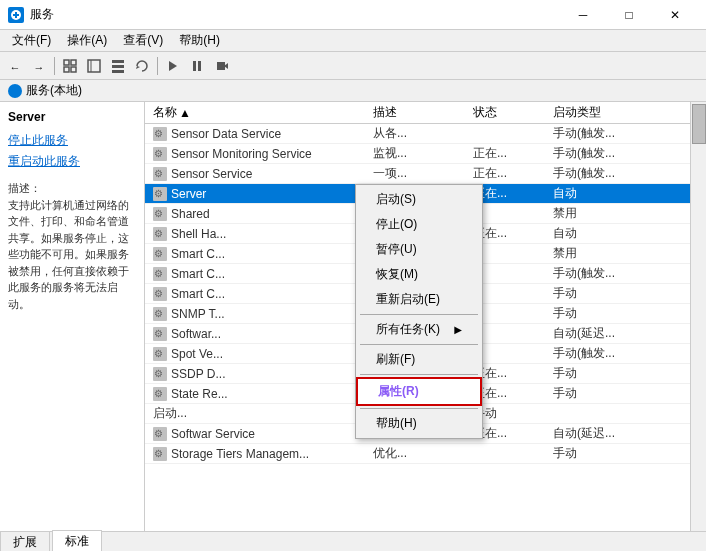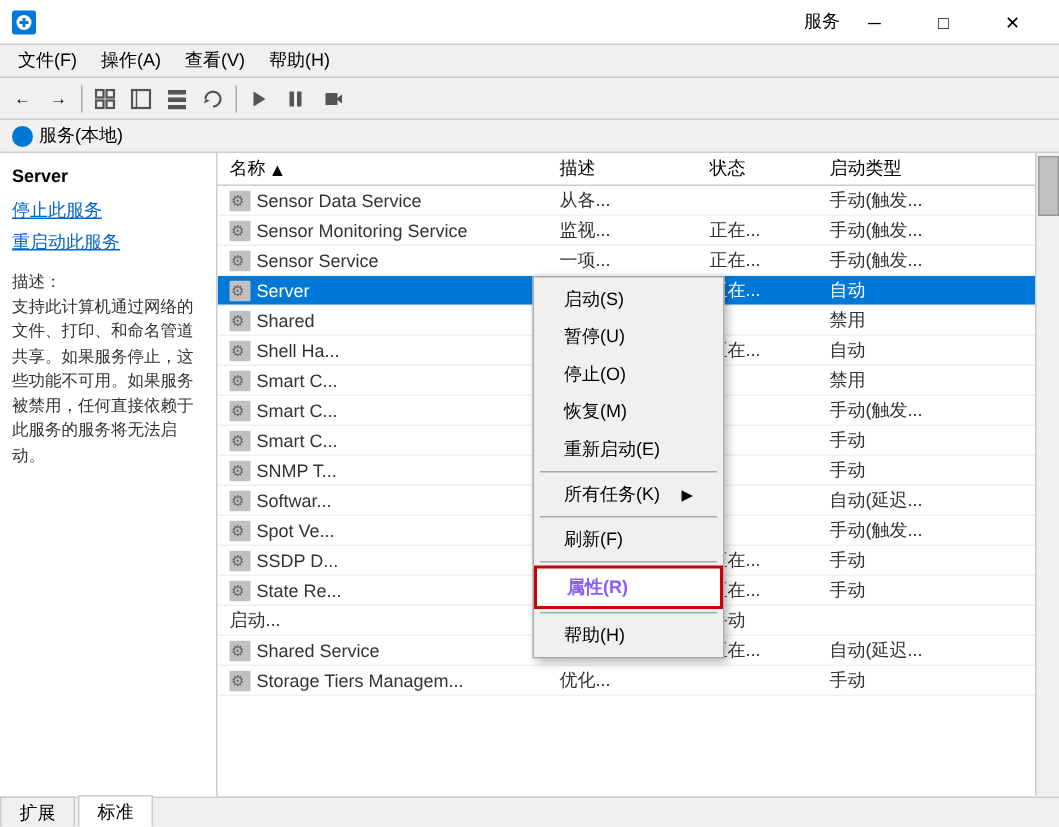--- a/index.html
+++ b/index.html
@@ -14,21 +14,20 @@
 
     
     .title-bar {
       background: #fff;
       height: 30px;
       display: flex;
       align-items: center;
       padding: 0 8px;
       border-bottom: 1px solid #ccc;
       user-select: none;
-      text-align: right;
     }
     .title-bar-icon {
       width: 16px;
       height: 16px;
       margin-right: 6px;
       background: #0078d7;
       border-radius: 2px;
       display: flex;
       align-items: center;
       justify-content: center;
@@ -539,21 +538,21 @@
           <div class="cell">手动</div>
         </div>
         <div class="table-row">
           <div class="cell">启动...</div>
           <div class="cell"></div>
           <div class="cell">手动</div>
         </div>
         <div class="table-row">
           <div class="cell cell-name">
             <span class="service-icon"></span>
-            <span>Shared Service</span>
+            <span>Softwar Service</span>
           </div>
           <div class="cell">为存...</div>
           <div class="cell">正在...</div>
           <div class="cell">自动(延迟...</div>
         </div>
         <div class="table-row">
           <div class="cell cell-name">
             <span class="service-icon"></span>
             <span>Storage Tiers Managem...</span>
           </div>
@@ -565,24 +564,24 @@
 
     <div class="right-scrollbar">
       <div style="width:14px;height:40px;background:#c0c0c0;margin:2px auto;border:1px solid #999;"></div>
     </div>
 
     <div class="context-menu" id="context-menu">
     <div class="ctx-item">
           <span>启动(S)</span>
         </div>
         <div class="ctx-item">
+          <span>停止(O)</span>
+        </div>
+        <div class="ctx-item">
           <span>暂停(U)</span>
-        </div>
-        <div class="ctx-item">
-          <span>停止(O)</span>
         </div>
         <div class="ctx-item">
           <span>恢复(M)</span>
         </div>
         <div class="ctx-item">
           <span>重新启动(E)</span>
         </div>
         <div class="ctx-sep"></div>
         <div class="ctx-item">
           <span>所有任务(K)</span>

